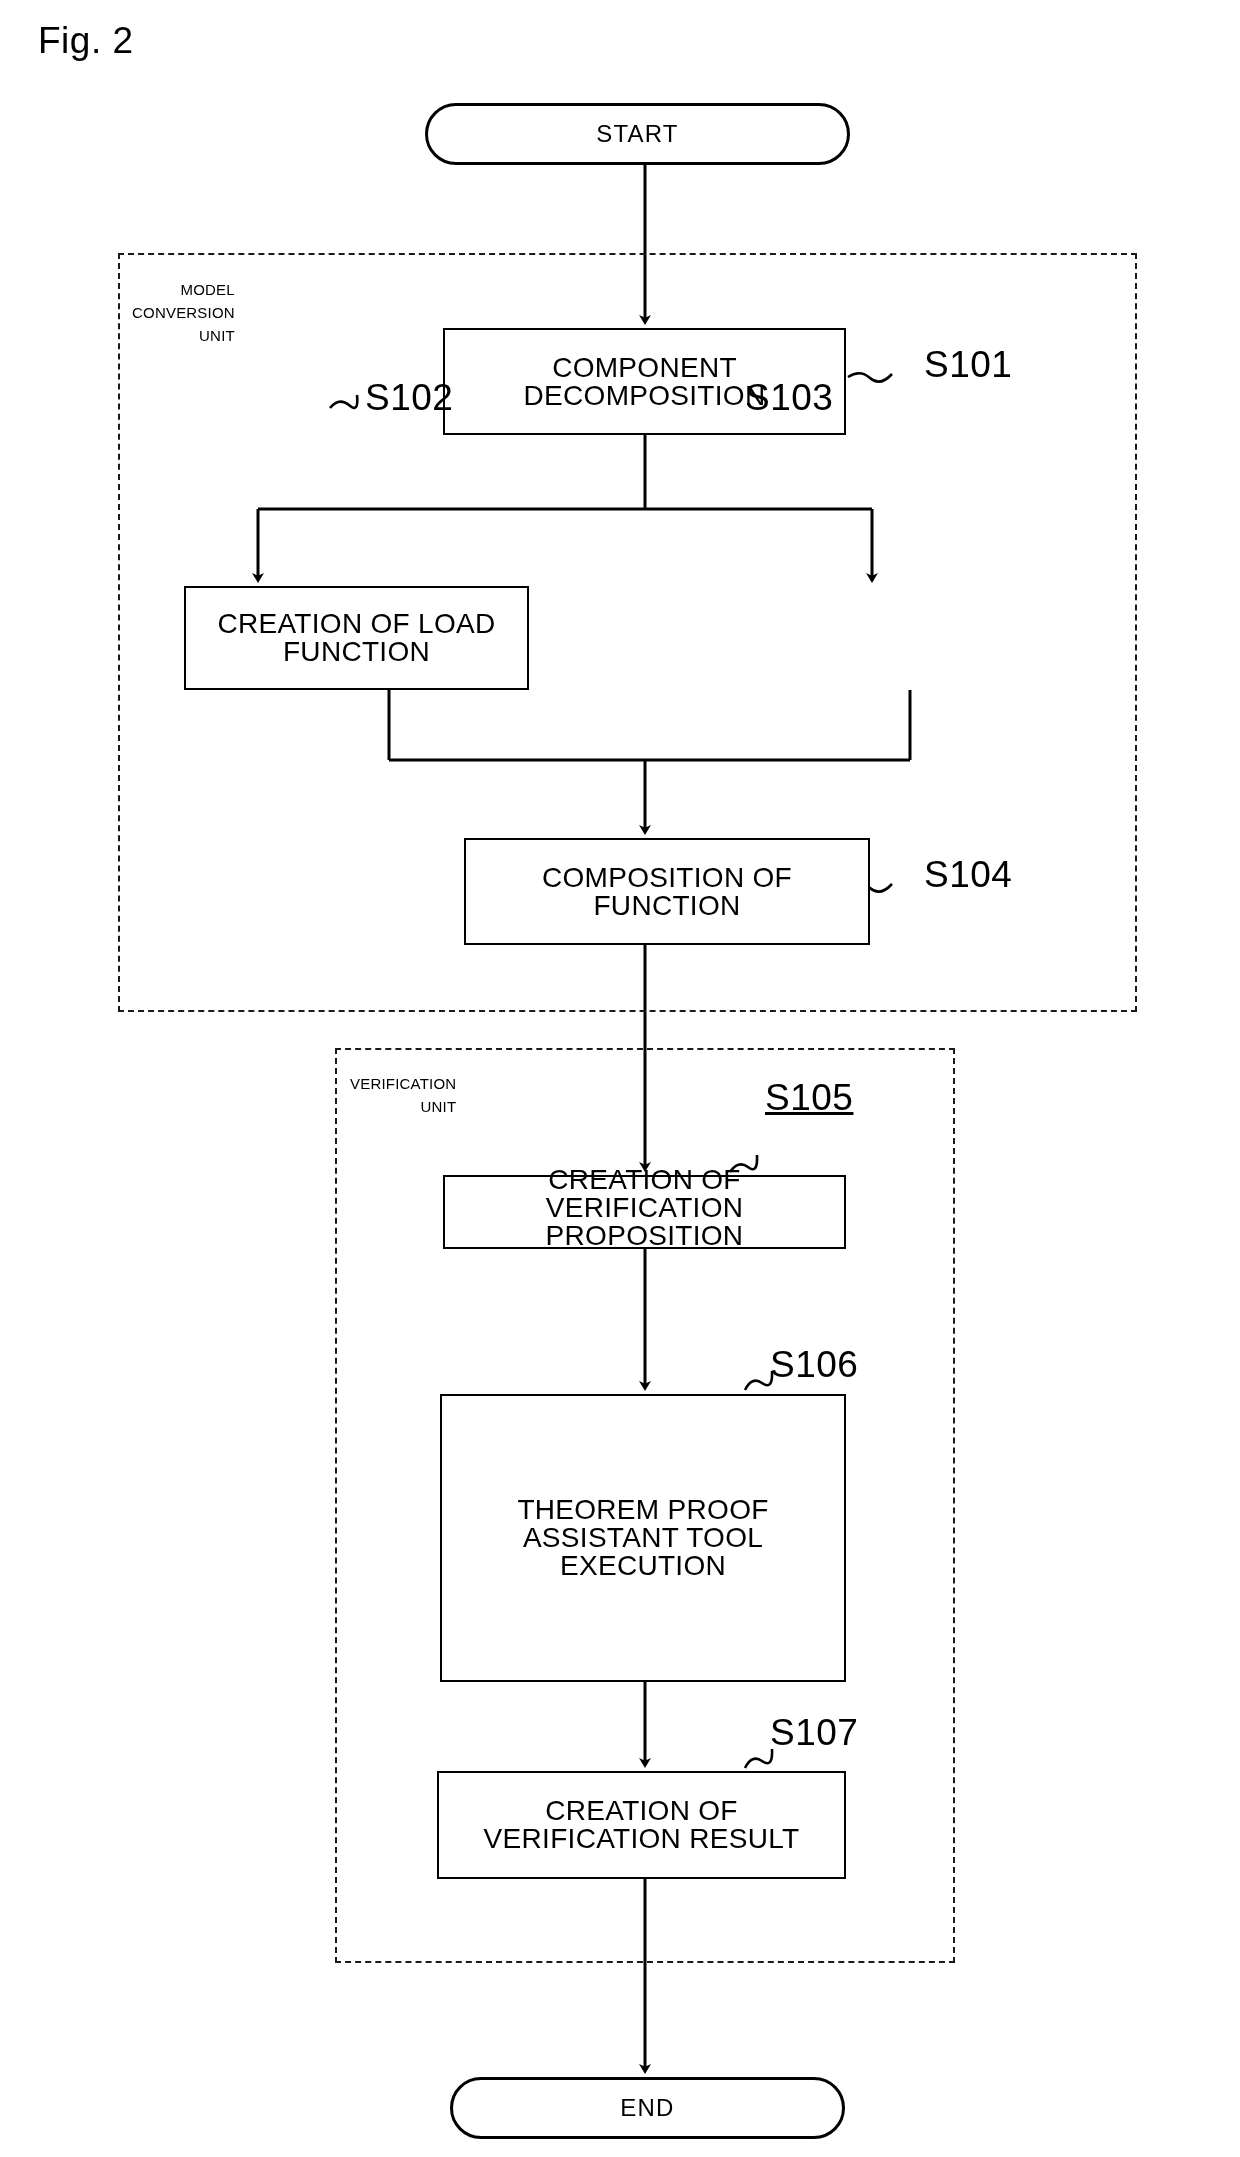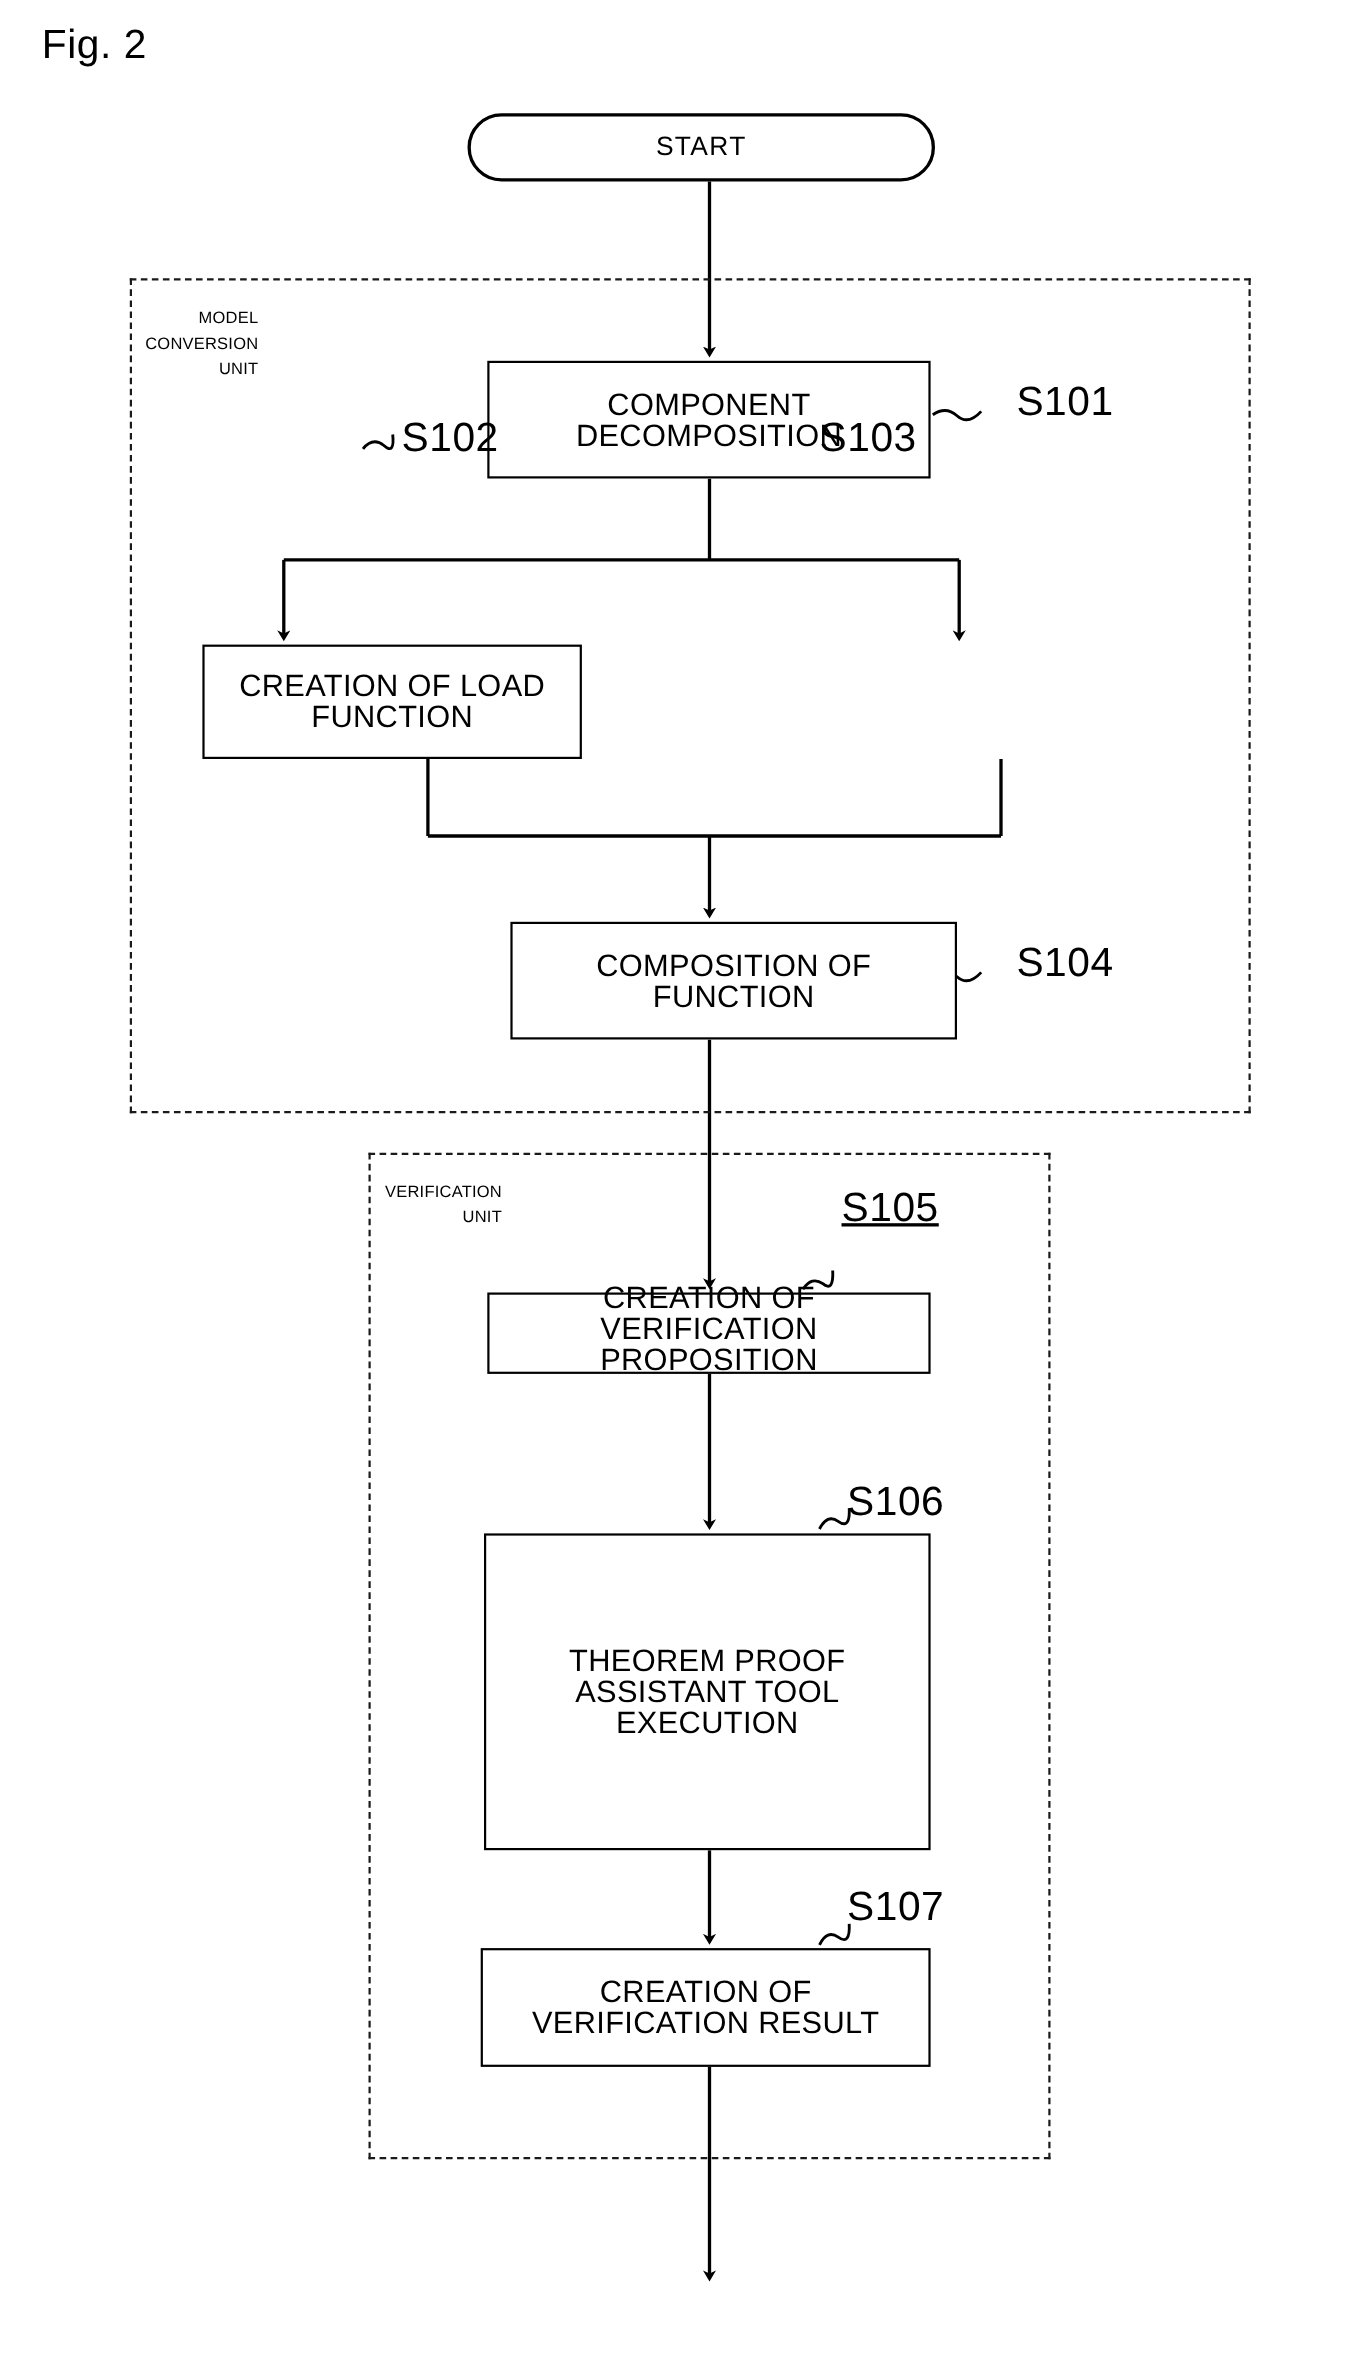--- a/index.html
+++ b/index.html
@@ -192,14 +192,17 @@
 EXECUTION</span>
   </div>
   <div class="step-label" style="left:770px; top:1345px;">S106</div>
 
   <div class="node" style="left:437px; top:1771px; width:409px; height:108px;">
     <span class="node-text">CREATION OF
 VERIFICATION RESULT</span>
   </div>
   <div class="step-label" style="left:770px; top:1713px;">S107</div>
 
+  <div class="terminal" style="left:450px; top:2077px; width:395px; height:62px;">
+    <span class="node-text">END</span>
+  </div>
 
 </div>
 
 </body></html>

